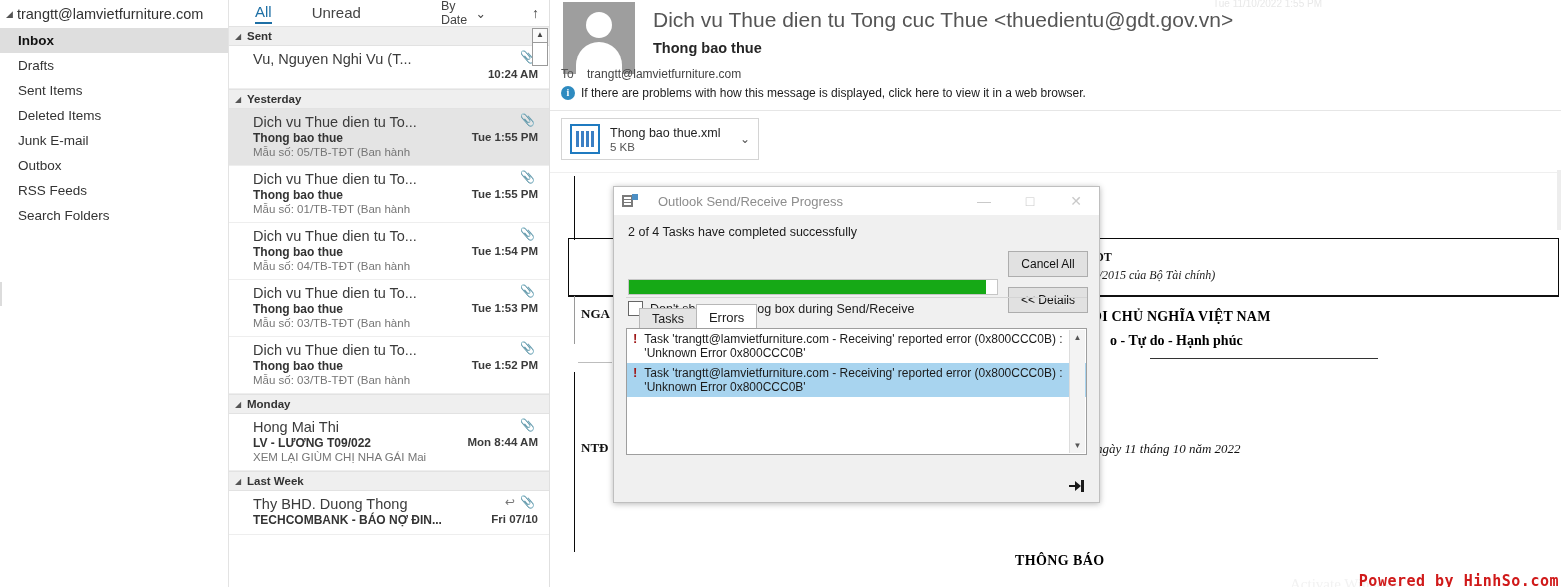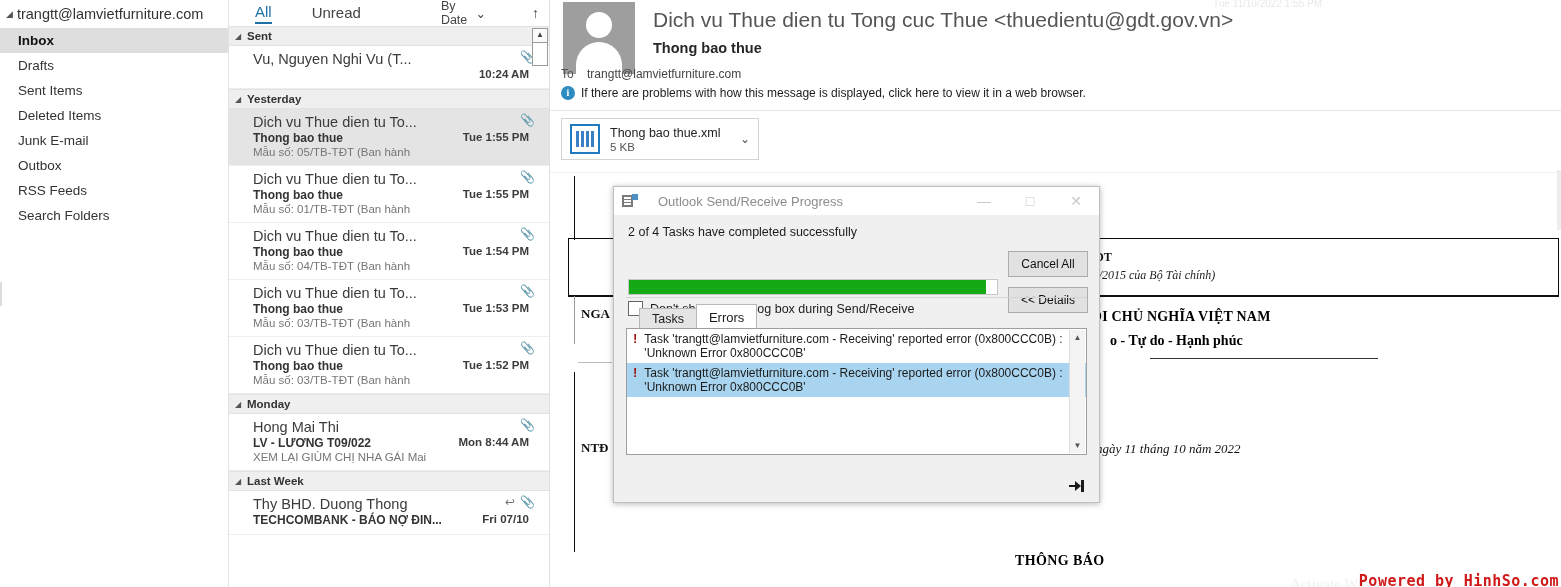--- a/index.html
+++ b/index.html
@@ -29,21 +29,21 @@
   .ml-head .sort{font-size:12.5px;color:#444;display:flex;align-items:center;gap:3px;cursor:pointer;}
   .ml-head .arrow{font-size:14px;color:#444;cursor:pointer;padding-left:6px;}
   .grp{background:#efefef;font-size:11.5px;font-weight:bold;color:#333;padding:3px 6px 3px 18px;
        border-top:1px solid #e2e2e2;border-bottom:1px solid #e2e2e2;position:relative;}
   .grp .tri{font-size:8px;position:absolute;left:6px;top:5px;color:#555;}
   .item{padding:5px 8px 7px 24px;border-bottom:1px solid #eeeeee;position:relative;min-height:30px;cursor:default;}
   .item.sel{background:#e4e4e4;}
   .item .from{font-size:14.5px;color:#3b3b3b;white-space:nowrap;overflow:hidden;}
   .item .subj{font-size:12px;font-weight:bold;color:#333;margin-top:1px;}
   .item .prev{font-size:11.5px;color:#767676;margin-top:1px;white-space:nowrap;overflow:hidden;}
-  .item .time{position:absolute;right:20px;top:22px;font-size:11.5px;font-weight:bold;color:#3b3b3b;}
+  .item .time{position:absolute;right:11px;top:22px;font-size:11.5px;font-weight:bold;color:#3b3b3b;}
   .item .clip{position:absolute;right:14px;top:4px;font-size:12px;color:#777;}
   .item .rep{position:absolute;right:34px;top:4px;font-size:12px;color:#777;}
   .ml-scroll{position:absolute;right:3px;top:28px;width:14px;bottom:0;}
   .ml-scroll .up{width:14px;height:13px;border:1px solid #9a9a9a;background:#fafafa;
     font-size:8px;line-height:11px;text-align:center;color:#444;}
   .ml-scroll .thumb{width:14px;height:22px;border:1px solid #9a9a9a;border-top:none;background:#fff;}
 
   
   .read{flex:1;position:relative;background:#fff;overflow:hidden;}
   .rp-date{position:absolute;left:663px;top:-2px;font-size:10px;color:#e8e8e8;}

